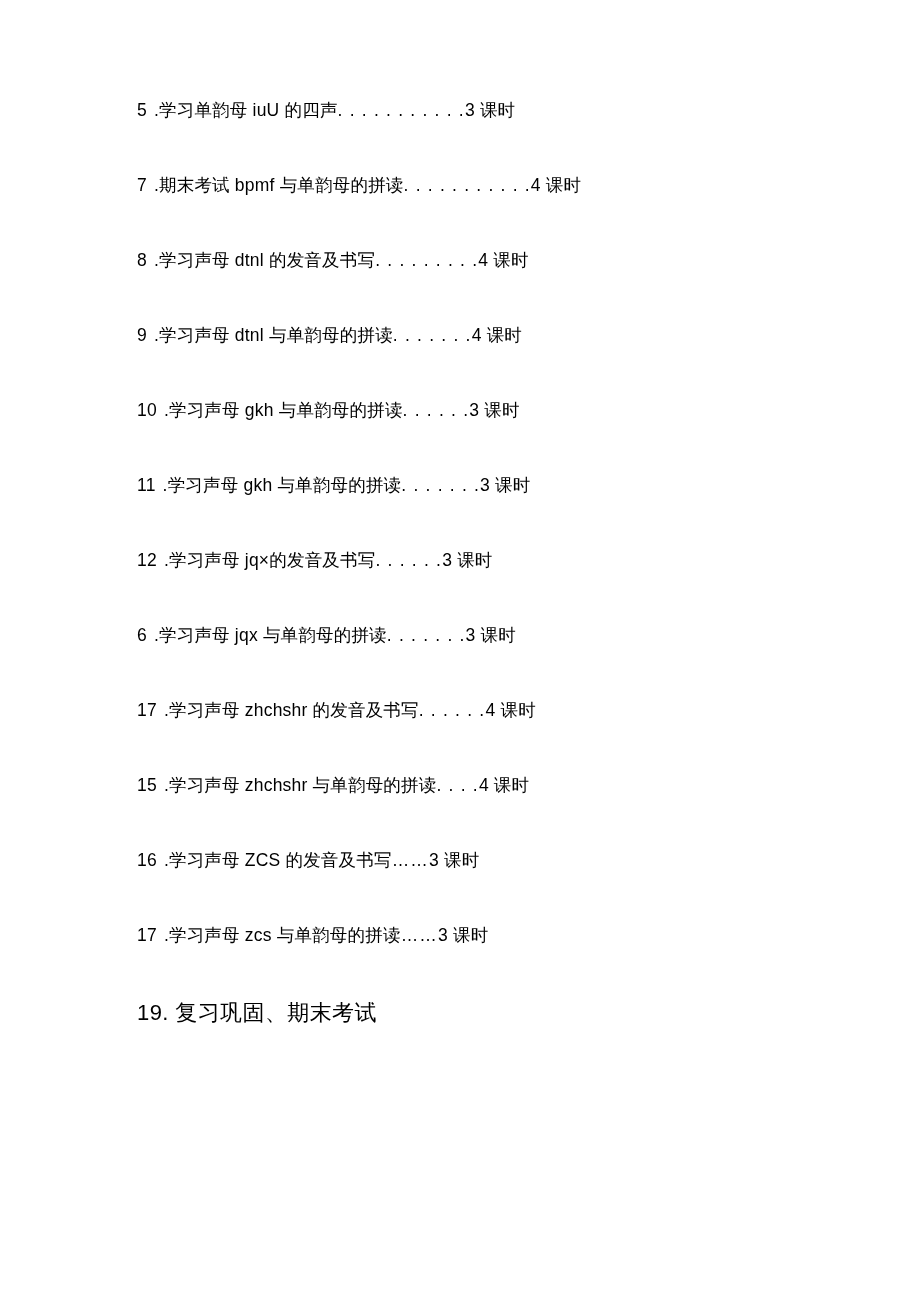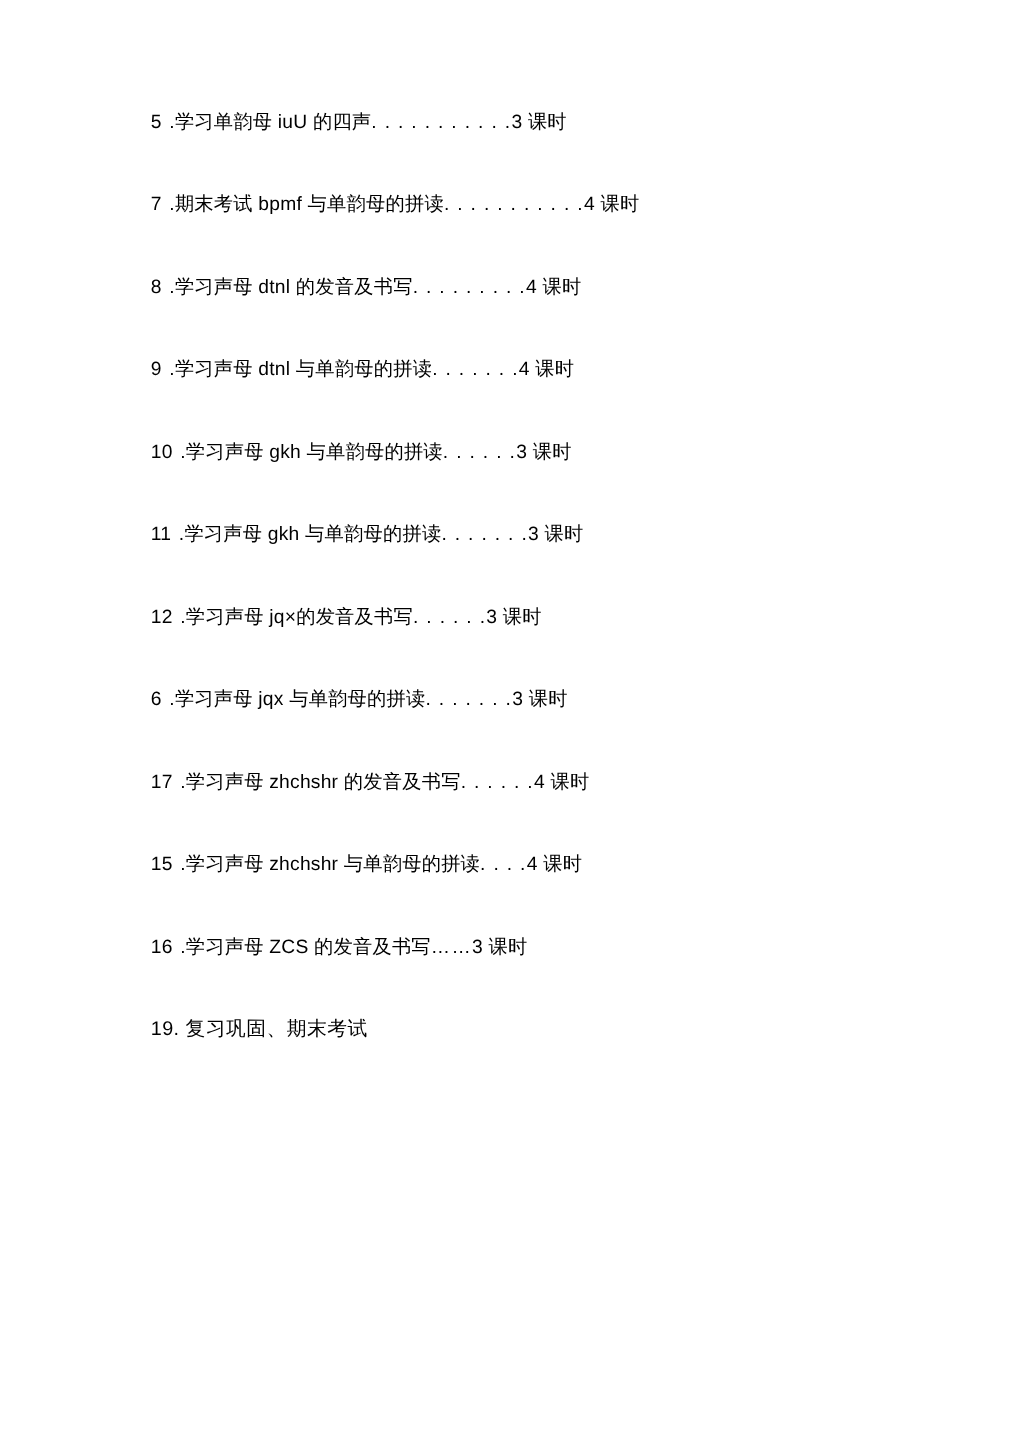--- a/index.html
+++ b/index.html
@@ -46,21 +46,21 @@
   .doc-line .leader {
     display: inline;
     letter-spacing: 1.2px;
   }
   .doc-line .hours {
     display: inline;
   }
   
   .doc-line.l1 { margin-bottom: 54px; }
   .final-line {
-    font-size: 18px;
+    font-size: 22px;
     line-height: 1.2;
     margin-top: 0;
     letter-spacing: 0.4px;
   }
 </style>
 </head>
 <body>
 
 <div class="page">
   <ul class="doc-list">
@@ -103,17 +103,20 @@
     </li>
 
     <li class="doc-line">
       <span class="num">15</span><span class="gap"></span><span class="sep">.</span><span class="body">学习声母 zhchshr 与单韵母的拼读</span><span class="leader">. . . .</span><span class="hours">4 课时</span>
     </li>
 
     <li class="doc-line">
       <span class="num">16</span><span class="gap"></span><span class="sep">.</span><span class="body">学习声母 ZCS 的发音及书写</span><span class="leader">……</span><span class="hours">3 课时</span>
     </li>
 
+    <li class="doc-line">
+      <span class="num">17</span><span class="gap"></span><span class="sep">.</span><span class="body">学习声母 zcs 与单韵母的拼读</span><span class="leader">……</span><span class="hours">3 课时</span>
+    </li>
 
   </ul>
 
   <div class="final-line">19. 复习巩固、期末考试</div>
 </div>
 
 </body></html>

